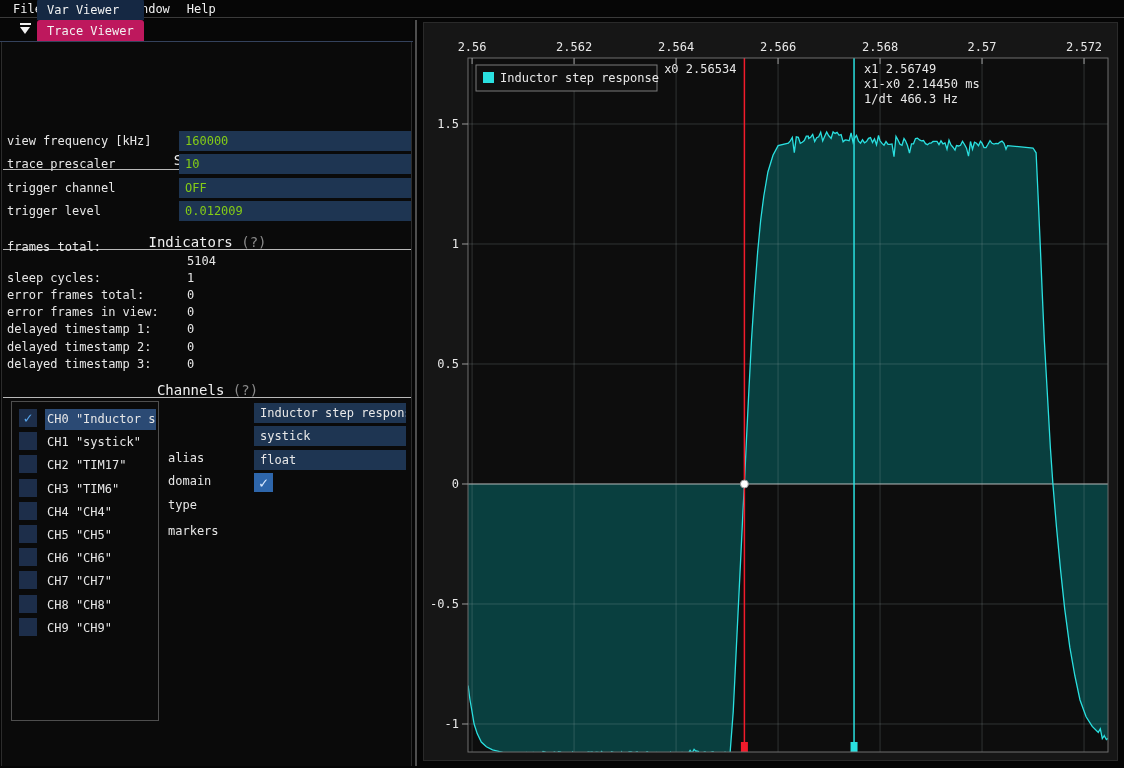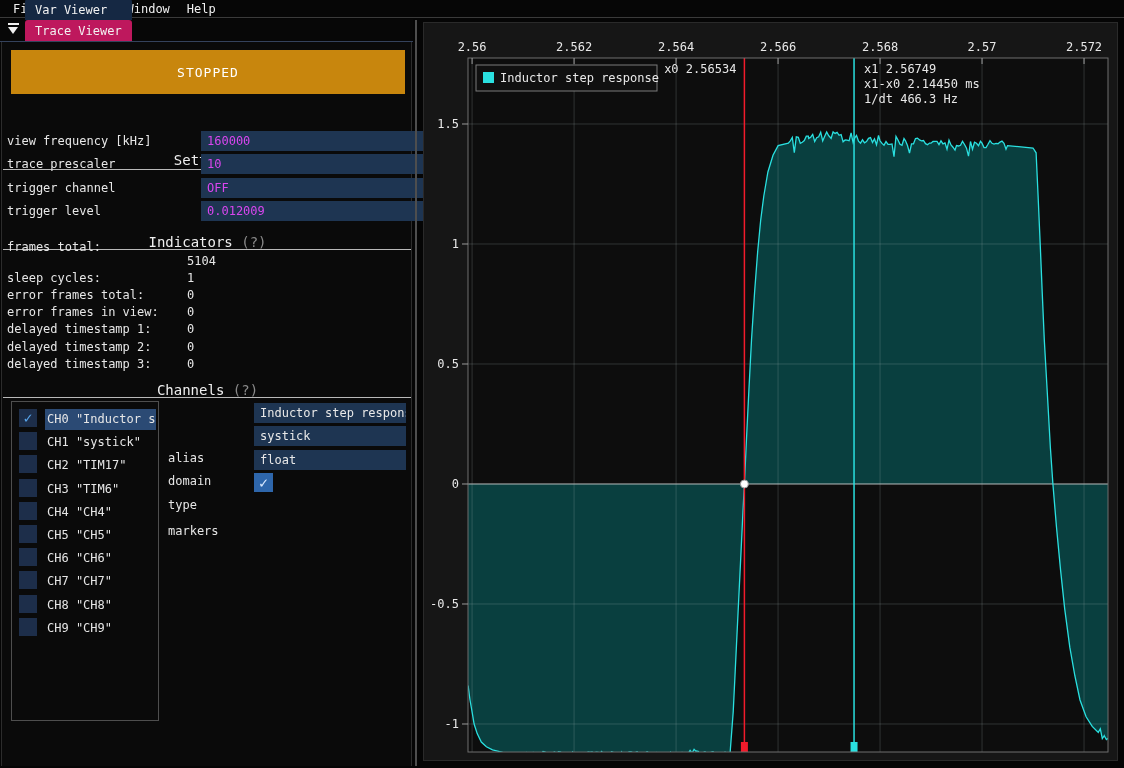--- a/index.html
+++ b/index.html
@@ -14,21 +14,21 @@
   .menubar {
     position:absolute; left:0; top:0; width:1124px; height:18px;
     background:#060606; border-bottom:1px solid #3a3a3a;
     display:flex; align-items:center; padding-left:13px; gap:17px;
   }
   .menu-item { color:#f0f0f0; cursor:default; }
   
   .tabbar {
     position:absolute; left:0; top:19px; width:413px; height:23px;
     background:#070707; border-bottom:1px solid #34425c;
-    display:flex; align-items:flex-end;
+    display:flex; align-items:flex-end;padding-left:12px;
   }
   .collapse-btn { width:20px; height:20px; position:relative; margin:0 1px 2px 4px; }
   .collapse-btn .bar { position:absolute; left:4px; top:4px; width:11px; height:2px; background:#f0f0f0; }
   .collapse-btn .tri { position:absolute; left:4px; top:8px; width:0; height:0;
     border-left:5.5px solid transparent; border-right:5.5px solid transparent; border-top:7px solid #f0f0f0; }
   .tab {
     height:21px; display:flex; align-items:center; padding:0 10px; margin-right:2px;
     background:#152843; color:#f2f2f2; border-radius:3px 3px 0 0;
   }
   .tab.active { background:#be185d; }
@@ -41,21 +41,21 @@
     position:absolute; left:9px; top:8px; width:394px; height:44px;
     background:#c8860d; color:#fff; letter-spacing:1px;
     display:flex; align-items:center; justify-content:center; font-size:13px;
   }
   .section-title { position:absolute; left:0; width:411px; text-align:center; color:#efefef; font-size:14px; }
   .section-title .help { color:#8a8a8a; }
   .h-divider { position:absolute; left:1px; width:408px; height:1px; background:#b9b9b9; }
   .set-label { position:absolute; left:5px; height:20px; line-height:20px; color:#e8e8e8; white-space:pre; }
   .set-field {
     position:absolute; left:177px; width:232px; height:20px; line-height:20px;
-    background:#1e3552; color:#d946ef; padding-left:6px; white-space:pre; overflow:hidden;margin-left:22px;
+    background:#1e3552; color:#84cc16; padding-left:6px; white-space:pre; overflow:hidden;
   }
   .ind-label { position:absolute; left:5px; white-space:pre; }
   .ind-value { position:absolute; left:185px; white-space:pre; }
   .chan-list {
     position:absolute; left:9px; top:359px; width:148px; height:320px;
     background:#0a0a0a; border:1px solid #4e4e4e;
   }
   .chan-row { position:absolute; left:0; width:146px; height:23px; }
   .checkbox {
     position:absolute; width:18px; height:18px; background:#1d2e4a;
@@ -102,21 +102,20 @@
       <div class="bar"></div>
       <div class="tri"></div>
     </div>
     <span id="tabs-mount">
         <span class="tab">Var Viewer</span>
         <span class="tab active">Trace Viewer</span>
       </span>
   </div>
 
   <div class="left-panel" id="left-panel">
-    <div class="stopped-btn">STOPPED</div>
 
     <div class="section-title" style="top:110px">
       <span>Settings</span>
     </div>
     <div class="h-divider" style="top:127px"></div>
     <div id="settings-mount">
         <div class="set-label" style="top:89px">view frequency [kHz]</div>
         <div class="set-field" style="top:89px">160000</div>
         <div class="set-label" style="top:112.3px">trace prescaler</div>
         <div class="set-field" style="top:112.3px">10</div>

